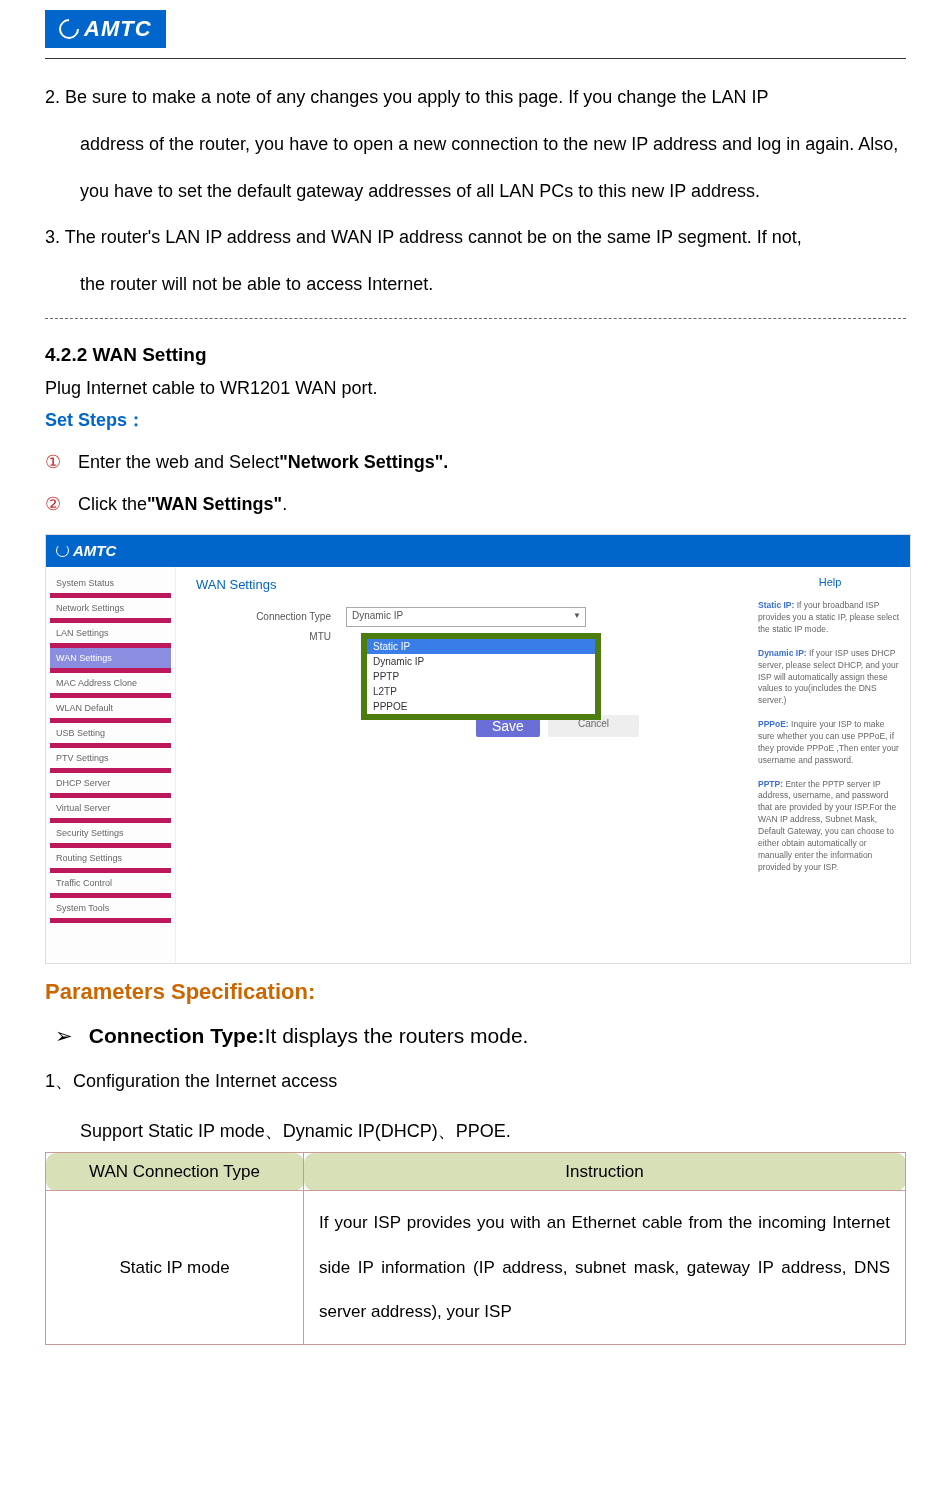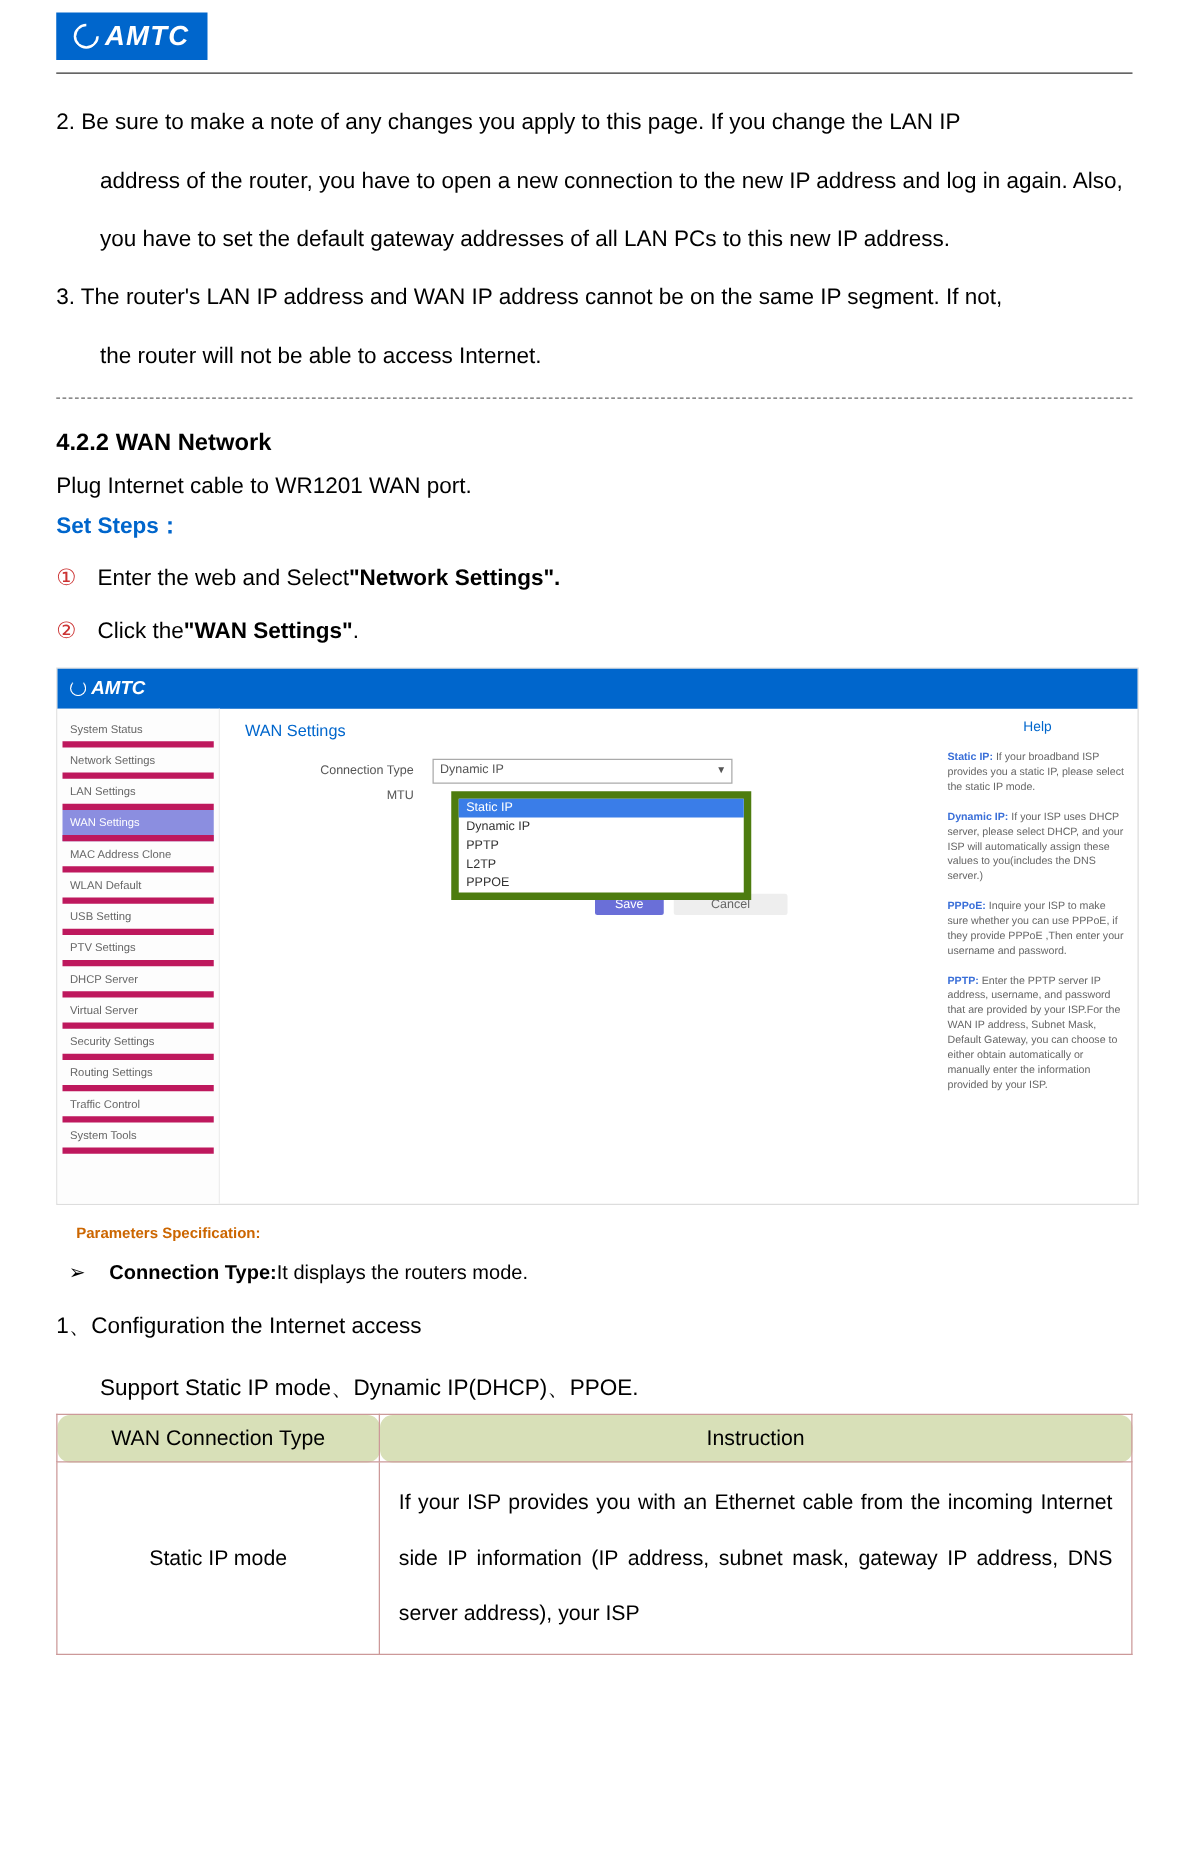--- a/index.html
+++ b/index.html
@@ -47,22 +47,22 @@
     }
     .h-sec {
       font-size: 19px;
       font-weight: bold;
       margin-bottom: 8px;
     }
     .blue-bold { color: #0066cc; font-weight: bold; font-size: 18px; margin: 5px 0 12px 0; }
     .step-line { font-size: 18px; line-height: 2; margin-bottom: 6px;}
     .circ { color: #cc3333; font-size: 18px; display: inline-block; width: 28px; }
     .strong { font-weight: bold; }
-    .orange-bold { color: #cc6600; font-weight: bold; font-size: 12px; margin: 12px 16px; }
-    .bullet-arrow { font-size: 16px; line-height: 1.8; margin: 6px 0 10px 10px; }
+    .orange-bold { color: #cc6600; font-weight: bold; font-size: 22px; margin: 12px 0; }
+    .bullet-arrow { font-size: 21px; line-height: 1.8; margin: 6px 0 10px 10px; }
     .arrow { display: inline-block; width: 28px; }
     
     .shot {
       width: 866px; height: 430px;
       border: 1px solid #ddd;
       margin: 12px 0 15px 0;
       font-size: 10px;
       color: #333;
       position: relative;
     }
@@ -89,21 +89,21 @@
     .shot-center { flex: 1; padding: 10px 20px; }
     .shot-title { color: #0066cc; font-size: 13px; font-weight: 500; margin-bottom: 15px; }
     .form-row { display: flex; align-items: center; margin-bottom: 4px; font-size:10px; color:#555;}
     .form-lab { width: 150px; text-align: right; padding-right: 15px; }
     .sel-box { border:1px solid #aaa; width:240px; height:20px; font-size:10px; padding:2px 5px; position:relative; background:#fff;}
     .sel-box::after{content:'▼'; position:absolute; right:4px; top:3px; font-size:8px; color:#555;}
     .drop { position:absolute; left:185px; top:66px; width:240px; background:#fff; border:6px solid #4d7c0f; z-index:2;}
     .drop div{padding:2px 6px; font-size:10px; color:#333;}
     .drop div.sel{background:#3a7de8;color:#fff;}
     .btns { position:absolute; left:300px; top:148px; display:flex; gap:8px;}
-    .btn-s { background:#6a6fd8; color:#fff; padding:3px 16px; font-size:10px; border-radius:2px;}
+    .btn-s { background:#6a6fd8; color:#fff; padding:3px 16px; font-size:14px; border-radius:2px;}
     .btn-c { background:#eee; color:#666; padding:3px 30px; font-size:10px; border-radius:2px;}
     .shot-help { width: 160px; padding: 8px; font-size:8.5px; color:#666; line-height:1.4;}
     .shot-help .ht{text-align:center;color:#0066cc;font-size:11px;font-weight:500;margin-bottom:10px;}
     .shot-help b{color:#3a6fd8;}
     
     table.spec { width:100%; border-collapse: collapse; margin-top:5px;}
     table.spec td, table.spec th { border:1px solid #c99; padding: 10px 15px; font-size:17px; vertical-align:middle;}
     table.spec th { background:#d8e0b8; font-weight:normal; text-align:center; height:38px; padding:6px;border-radius:10px;}
     table.spec td.c { text-align:center; vertical-align:middle;}
     table.spec td.inst { line-height:2.6; text-align:justify; text-justify:inter-word;}
@@ -123,21 +123,21 @@
     <span>2. Be sure to make a note of any changes you apply to this page. If you change the LAN IP</span>
     <span class="indent">address of the router, you have to open a new connection to the new IP address and log in again. Also, you have to set the default gateway addresses of all LAN PCs to this new IP address.</span>
   </div>
   <div class="para">
     <span>3. The router's LAN IP address and WAN IP address cannot be on the same IP segment. If not,</span>
     <span class="indent">the router will not be able to access Internet.</span>
   </div>
 
   <hr class="dashed-sep">
 
-  <div class="h-sec">4.2.2 WAN Network</div>
+  <div class="h-sec">4.2.2 WAN Setting</div>
   <div class="para" style="line-height:1.6">Plug Internet cable to WR1201 WAN port.</div>
 
   <div class="blue-bold">Set Steps：</div>
 
   <div class="step-line">
     <span class="circ">①</span>
     <span>Enter the web and Select</span><span class="strong">"Network Settings".</span>
   </div>
   <div class="step-line">
     <span class="circ">②</span>

